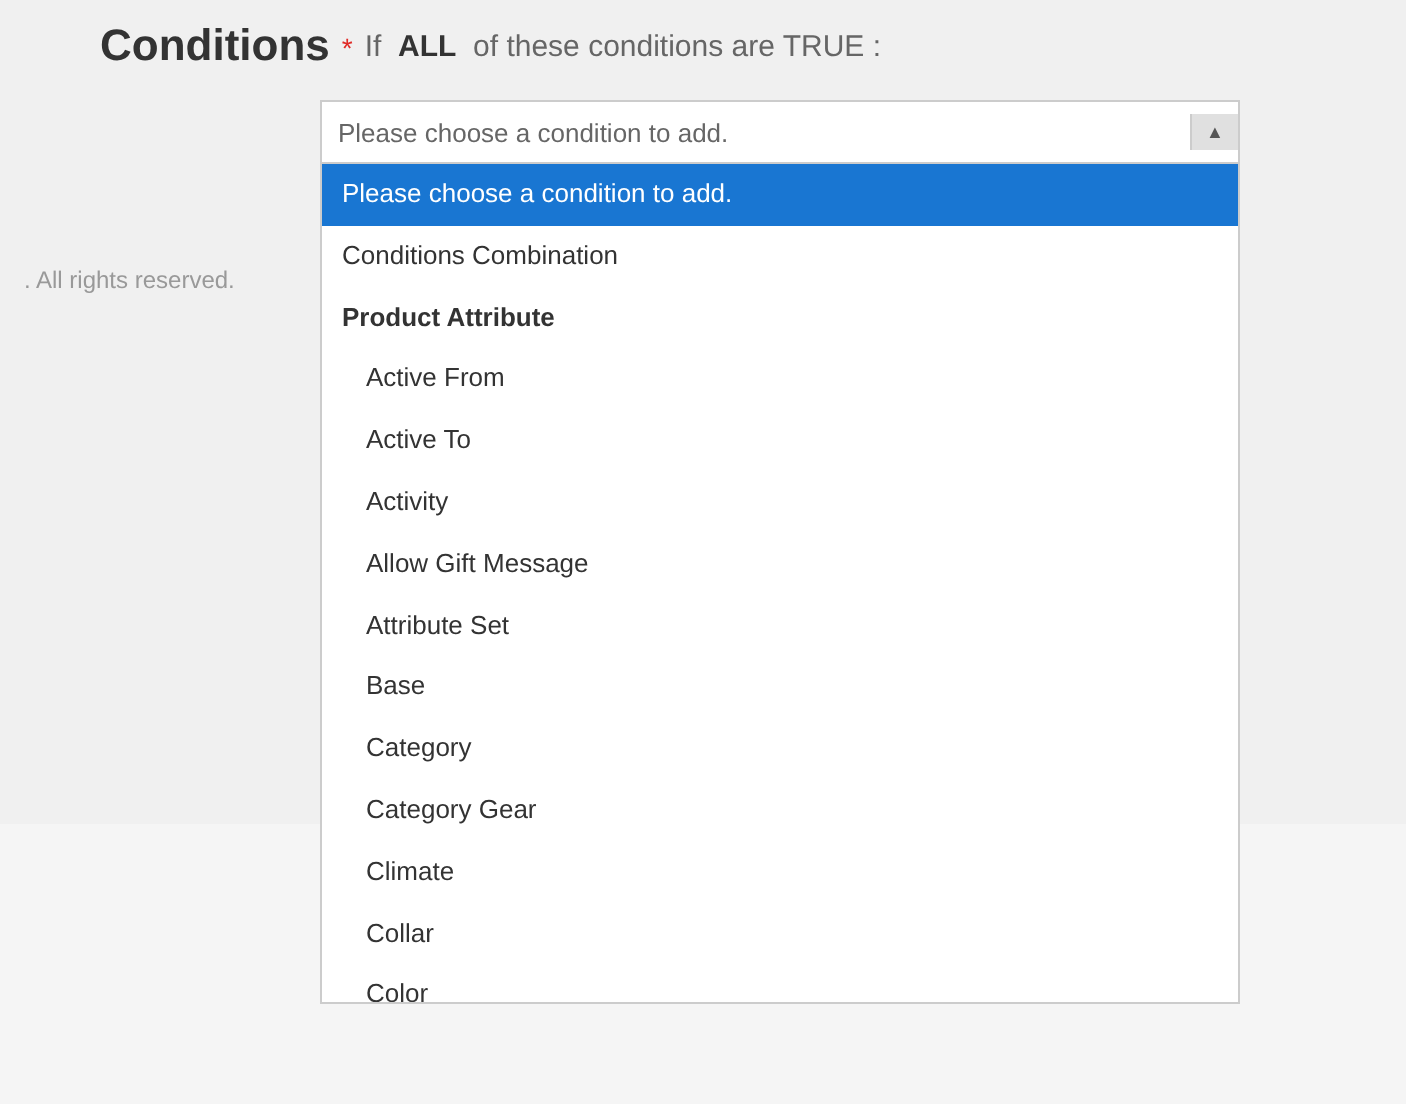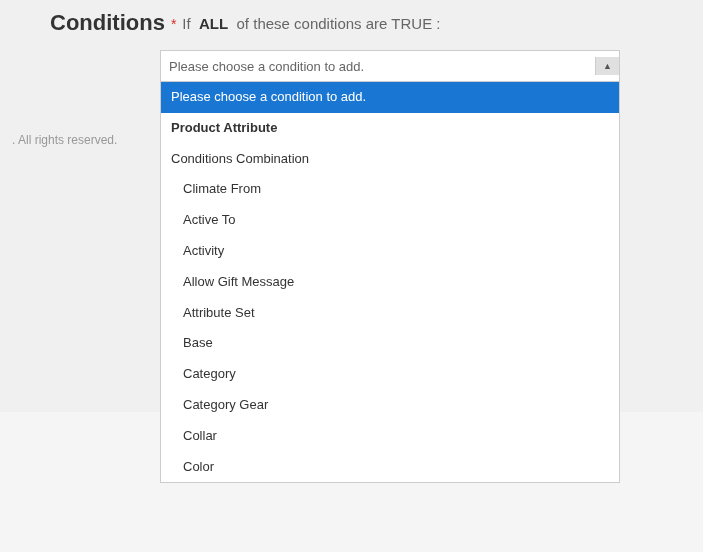--- a/index.html
+++ b/index.html
@@ -182,30 +182,31 @@
 
     <div class="dropdown-container">
       <div class="dropdown-trigger">
         <span class="dropdown-trigger-text">Please choose a condition to add.</span>
         <button class="dropdown-arrow-btn"></button>
       </div>
 
       <div class="dropdown-list" id="dropdown-list">
 
       <div class="dropdown-item selected">Please choose a condition to add.</div>
+          <div class="dropdown-item">Conditions Combination</div>
           <div class="dropdown-item group-header">Product Attribute</div>
-          <div class="dropdown-item">Conditions Combination</div>
-          <div class="dropdown-item sub-item">Climate From</div>
+          <div class="dropdown-item sub-item">Active From</div>
           <div class="dropdown-item sub-item">Active To</div>
           <div class="dropdown-item sub-item">Activity</div>
           <div class="dropdown-item sub-item">Allow Gift Message</div>
           <div class="dropdown-item sub-item">Attribute Set</div>
           <div class="dropdown-item sub-item">Base</div>
           <div class="dropdown-item sub-item">Category</div>
           <div class="dropdown-item sub-item">Category Gear</div>
+          <div class="dropdown-item sub-item">Climate</div>
           <div class="dropdown-item sub-item">Collar</div>
           <div class="dropdown-item sub-item">Color</div>
         </div>
     </div>
   </div>
 
   <div class="footer-text">. All rights reserved.</div>
 </div>
 
 </body></html>

